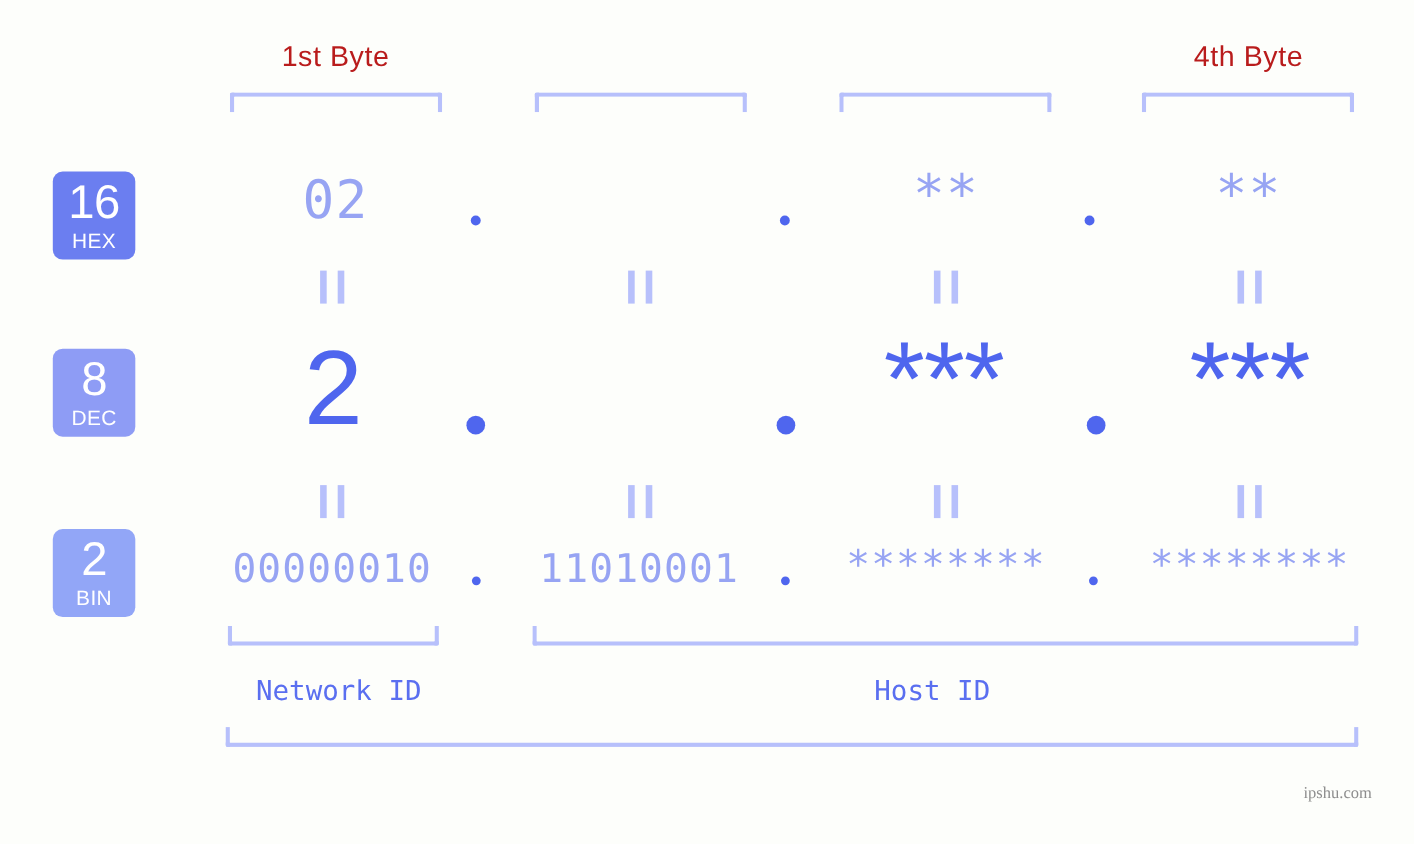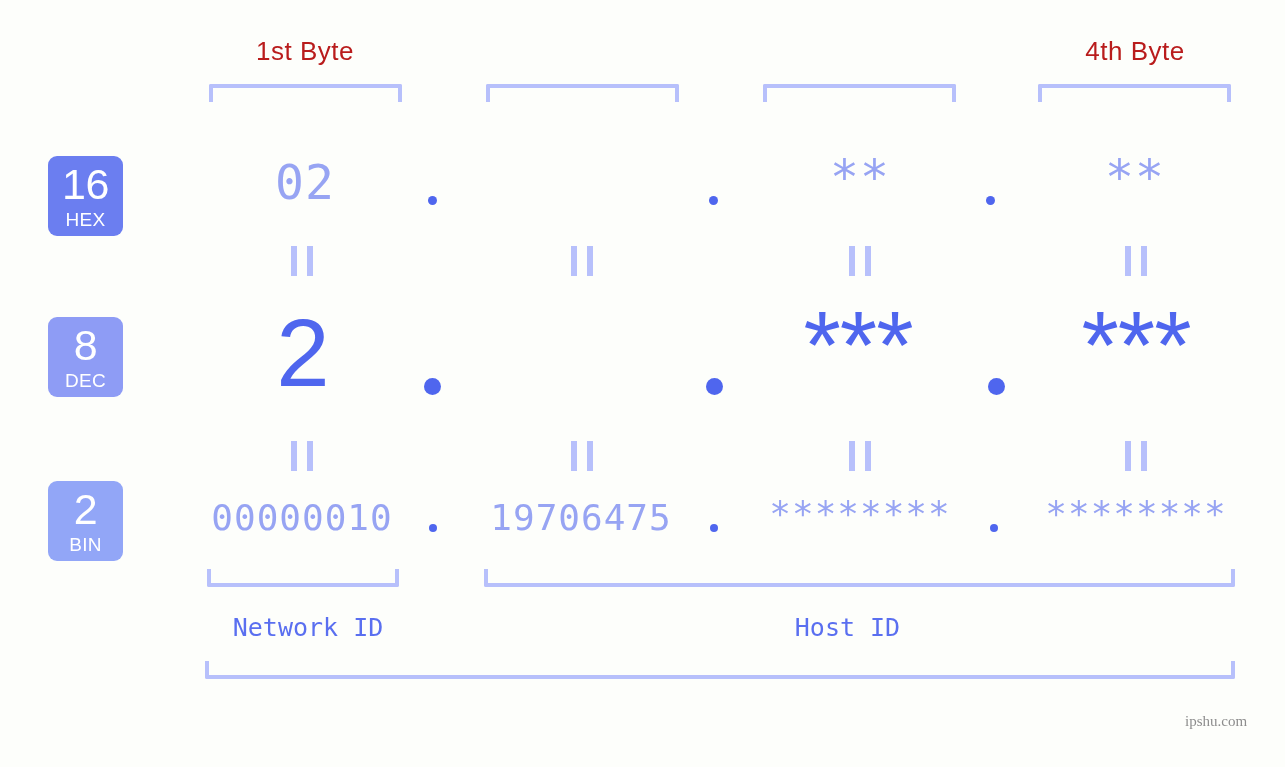--- a/index.html
+++ b/index.html
@@ -212,21 +212,21 @@
     </div>
 
   <div class="abs badge" style="left:48px; top:481px; background:#92a6f7;">
     <span class="badge-num">2</span>
     <span class="badge-name">BIN</span>
   </div>
 
   <div class="abs val bin-val" style="left:202px; top:500px; width:200px;text-align:center;">00000010</div>
   <div class="abs dot-bin" style="left:429px; top:524px;"></div>
 
-  <div class="abs val bin-val" style="left:481px; top:500px; width:200px;">19706475</div>
+  <div class="abs val bin-val" style="left:481px; top:500px; width:200px;">11010001</div>
   <div class="abs dot-bin" style="left:710px; top:524px;"></div>
 
   <div class="abs val bin-val" style="left:760px; top:496px; width:200px;">********</div>
   <div class="abs dot-bin" style="left:990px; top:524px;"></div>
 
   <div class="abs val bin-val" style="left:1036px; top:496px; width:200px;">********</div>
 
   <div class="abs bracket-up" style="left:207px; top:569px; width:192px;"></div>
   <div class="abs bracket-up" style="left:484px; top:569px; width:751px;"></div>
 

